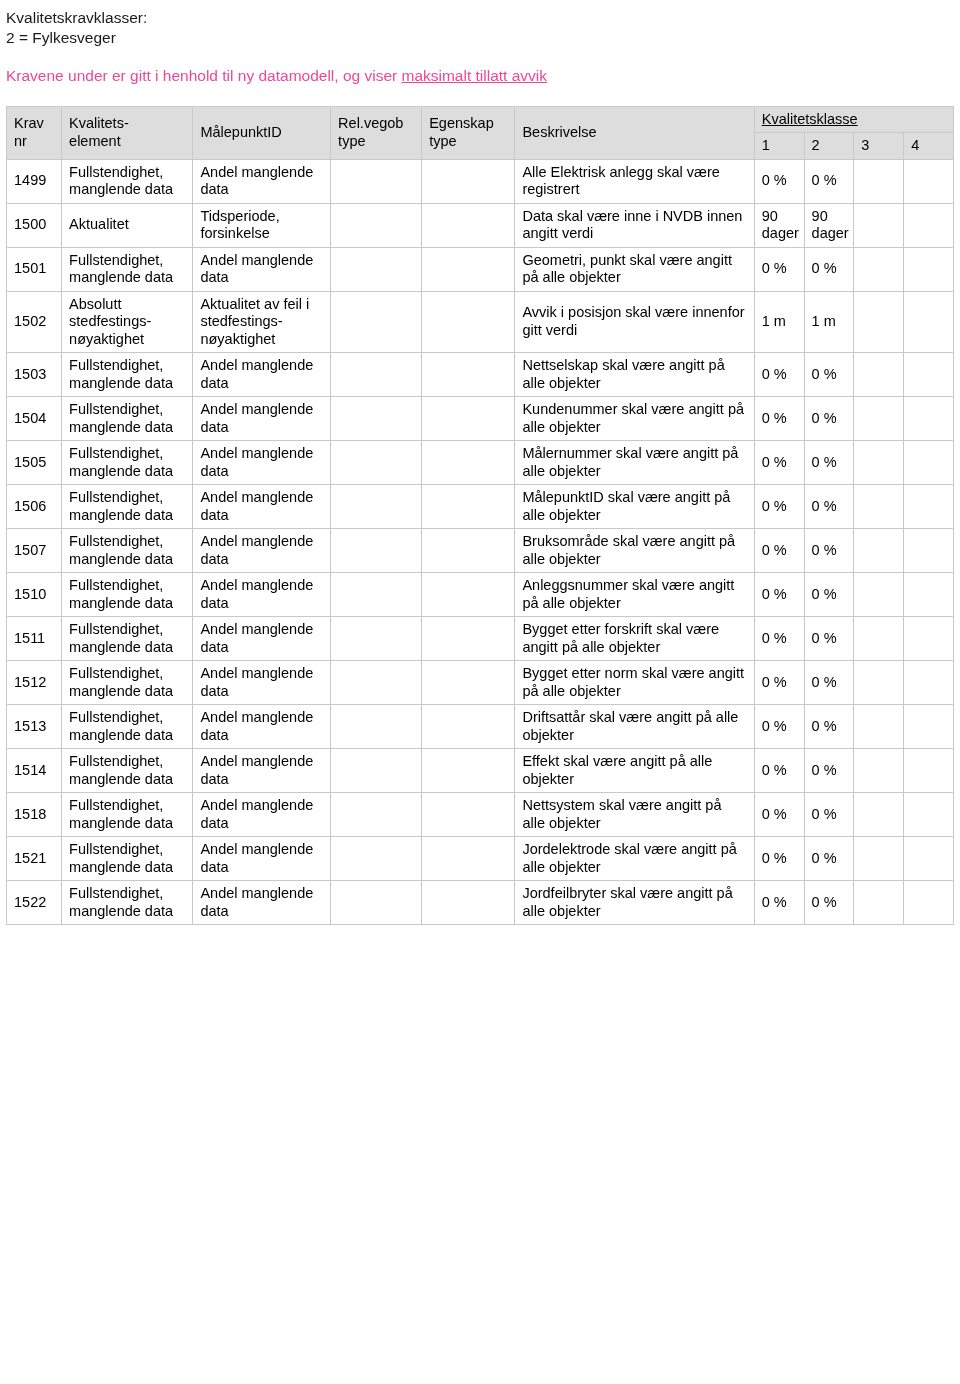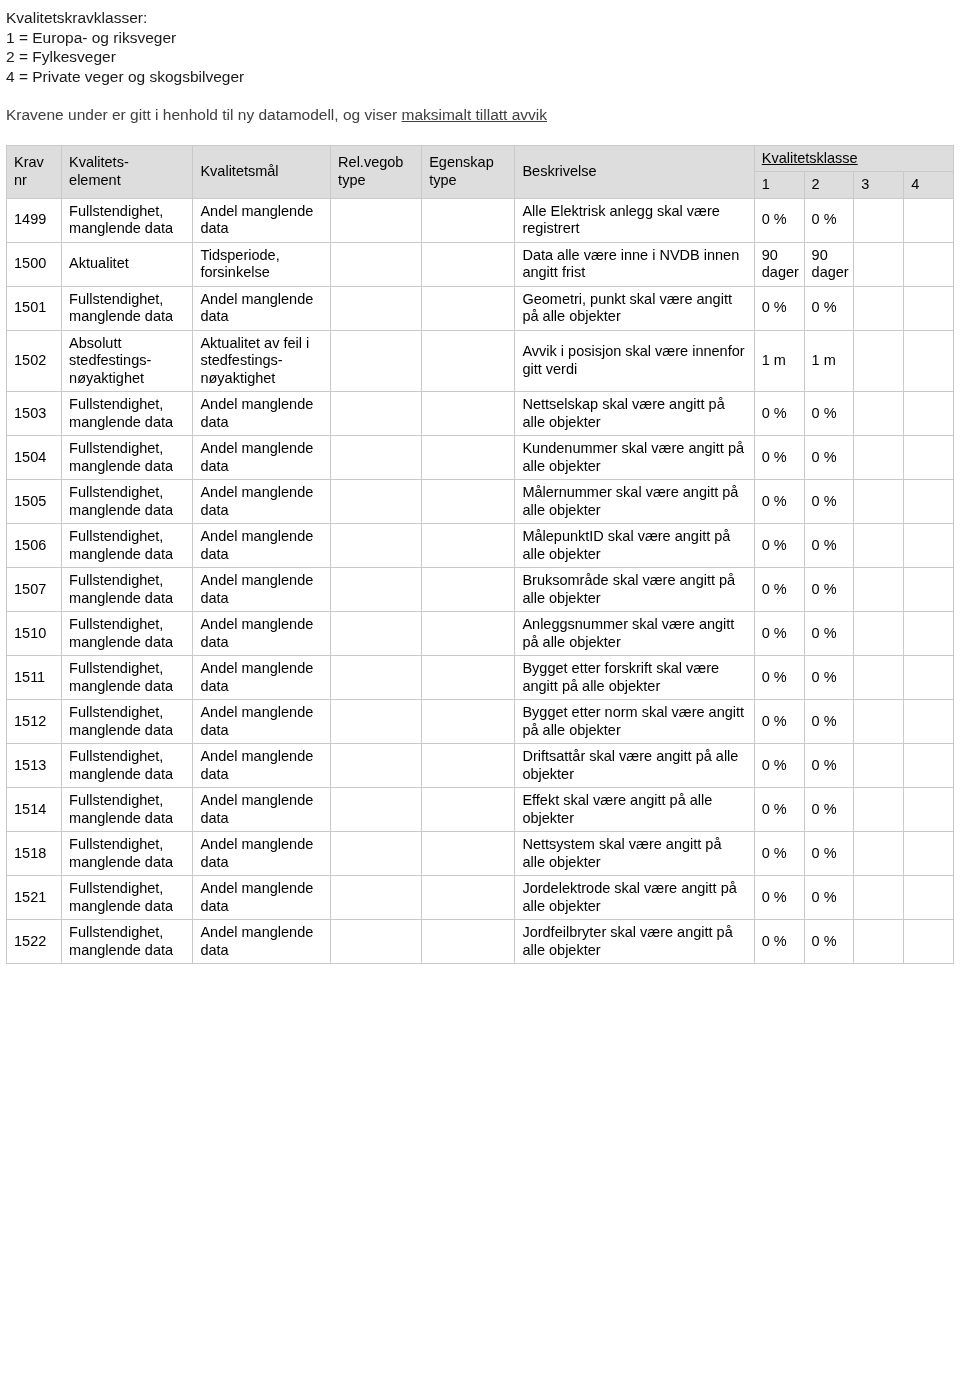--- a/index.html
+++ b/index.html
@@ -26,21 +26,21 @@
   }
   .intro-line {
     white-space: pre;
   }
   .intro-gap {
     height: 19px;
   }
   .lede {
     font-size: 15.5px;
     line-height: 19.5px;
-    color: #404040;
+    color: #ec4899;
     margin-top: 0px;
   }
   .lede u {
     text-decoration: underline;
   }
 
   table.qtable {
     border-collapse: collapse;
     width: 948px;
     margin-top: 20px;
@@ -96,23 +96,21 @@
   col.w-k3      { width: 47px; }
   col.w-k4      { width: 47px; }
 </style>
 </head>
 <body>
 
 <div class="page">
 
   <div class="intro">
     <div class="intro-line">Kvalitetskravklasser:</div>
-    <div class="intro-line">1 = Europa- og riksveger</div>
     <div class="intro-line">2 = Fylkesveger</div>
-    <div class="intro-line">4 = Private veger og skogsbilveger</div>
   </div>
 
   <div class="intro-gap"></div>
 
   <div class="lede"><span>Kravene under er gitt i henhold til ny datamodell, og viser </span><u>maksimalt tillatt avvik</u></div>
 
   <table class="qtable">
     <colgroup>
       <col class="w-krav">
         <col class="w-elem">
@@ -124,21 +122,21 @@
         <col class="w-k2">
         <col class="w-k3">
         <col class="w-k4">
     </colgroup>
     <thead>
       <tr>
         <th rowspan="2" style="white-space:pre-line">Krav
 nr</th>
         <th rowspan="2" style="white-space:pre-line">Kvalitets-
 element</th>
-        <th rowspan="2">Kvalitetsmål</th>
+        <th rowspan="2">MålepunktID</th>
         <th rowspan="2" style="white-space:pre-line">Rel.vegob
 type</th>
         <th rowspan="2" style="white-space:pre-line">Egenskap
 type</th>
         <th rowspan="2">Beskrivelse</th>
         <th class="kk-group" colspan="4">Kvalitetsklasse</th>
       </tr>
       <tr>
         <th class="kk-num">1</th>
         <th class="kk-num">2</th>
@@ -158,21 +156,21 @@
           <td class="c-val">0 %</td>
           <td class="c-val"></td>
           <td class="c-val"></td>
         </tr>
         <tr>
           <td class="c-krav">1500</td>
           <td>Aktualitet</td>
           <td>Tidsperiode, forsinkelse</td>
           <td></td>
           <td></td>
-          <td>Data alle være inne i NVDB innen angitt frist</td>
+          <td>Data skal være inne i NVDB innen angitt verdi</td>
           <td class="c-val">90 dager</td>
           <td class="c-val">90 dager</td>
           <td class="c-val"></td>
           <td class="c-val"></td>
         </tr>
         <tr>
           <td class="c-krav">1501</td>
           <td>Fullstendighet, manglende data</td>
           <td>Andel manglende data</td>
           <td></td>

